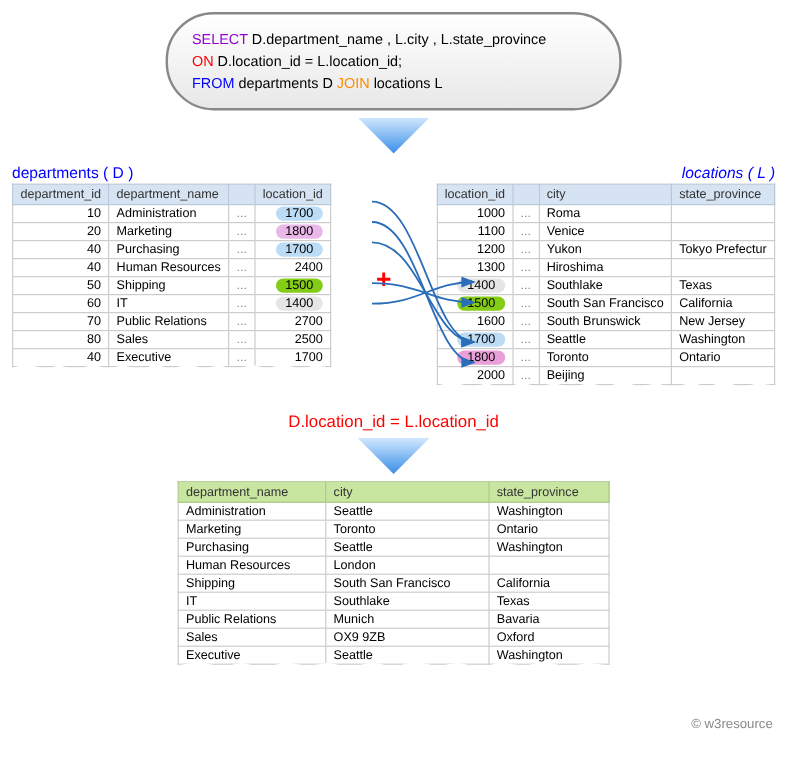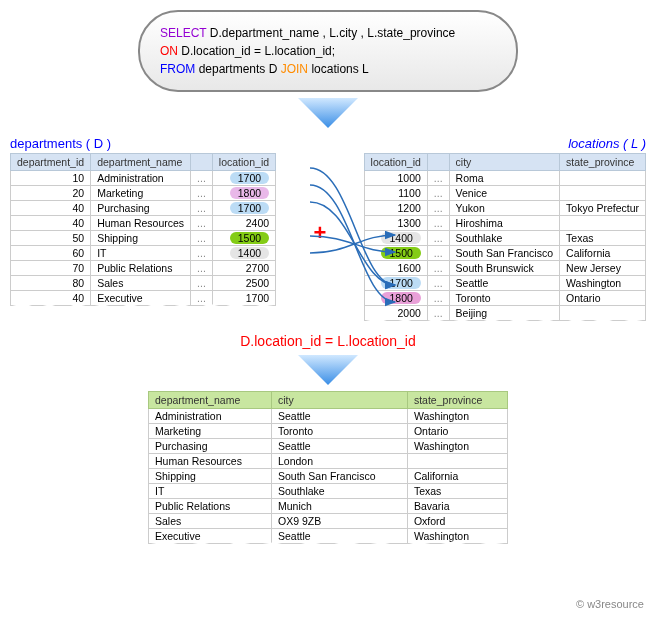--- a/index.html
+++ b/index.html
@@ -96,21 +96,21 @@
     left: 0; right: 0; bottom: -6px;
     height: 10px;
     background: #fff;
     clip-path: polygon(0 50%, 5% 20%, 10% 60%, 15% 30%, 20% 70%, 25% 25%, 30% 55%, 35% 30%, 40% 65%, 45% 25%, 50% 60%, 55% 20%, 60% 55%, 65% 30%, 70% 65%, 75% 25%, 80% 55%, 85% 20%, 90% 60%, 95% 30%, 100% 50%, 100% 100%, 0 100%);
     border-top: 1px solid #ccc;
   }
   .join-cond {
     text-align: center;
     color: #ff0000;
     font-size: 14px;
-    margin-top: 12px;
+    margin-top: 22px;
   }
   .result-wrap {
     width: 360px;
     margin: 4px auto 0 auto;
   }
   .tbl-result th {
     background: #c8e6a0;
     color: #333;
     font-weight: normal;
     text-align: left;

